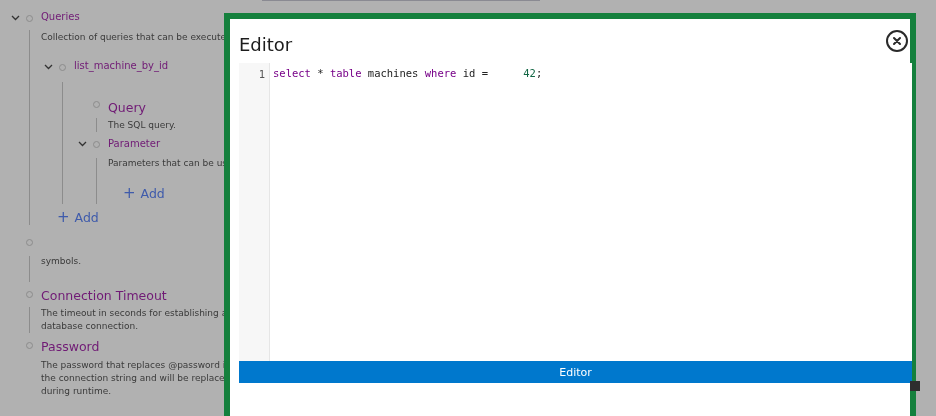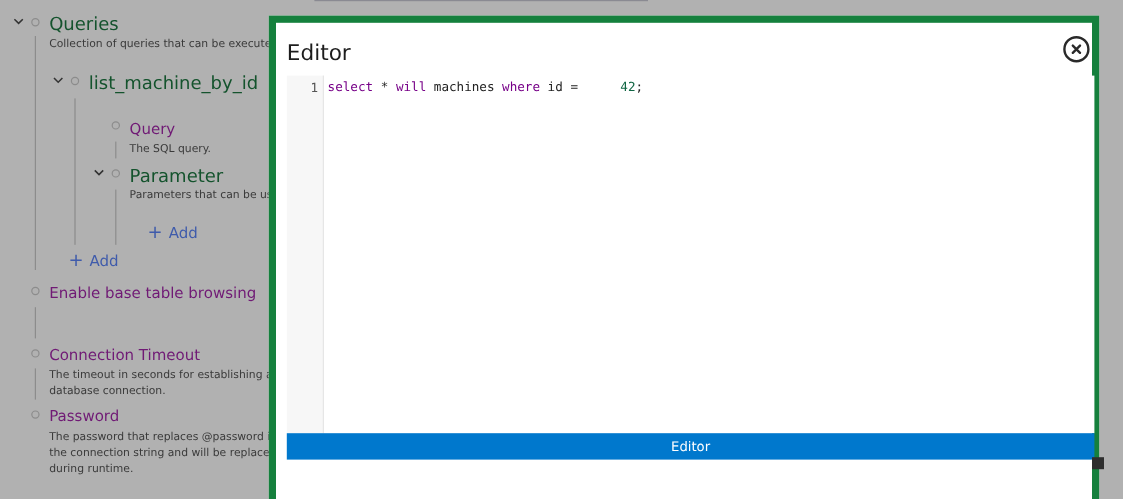--- a/index.html
+++ b/index.html
@@ -19,21 +19,21 @@
   }
   .chev {
     position: absolute; width: 10px; height: 10px;
     display: flex; align-items: center; justify-content: center;
   }
   .circ {
     position: absolute; width: 7px; height: 7px; border-radius: 50%;
     border: 1px solid #8c8c8c;
   }
   .title-link {
-    position: absolute; font-size: 15px; color: #14532d; white-space: nowrap;
+    position: absolute; font-size: 10px; color: #701a75; white-space: nowrap;
   }
   .title-plain {
     position: absolute; font-size: 12.5px; color: #701a75; white-space: nowrap;
   }
   .desc {
     position: absolute; font-size: 9px; color: #3a3a3a; line-height: 13px;
   }
   .vline { position: absolute; width: 1px; background: #8c8c8c; }
   .add {
     position: absolute; font-size: 12.5px; color: #3f5bab; white-space: nowrap;
@@ -132,23 +132,23 @@
     <span class="plus">+</span>
     <span>Add</span>
   </div>
 
   <div class="add" style="left:57px;top:210px;">
     <span class="plus">+</span>
     <span>Add</span>
   </div>
 
   <div class="circ" style="left:26px;top:239px;"></div>
-  <div class="title-plain" style="left:41px;top:236px;">Enable base table browsing</div>
   <div class="vline" style="left:29px;top:256px;height:26px;"></div>
   <div class="desc" style="left:41px;top:255px;">
+    <div>symbols.</div>
   </div>
 
   <div class="circ" style="left:26px;top:291px;"></div>
   <div class="title-plain" style="left:41px;top:288px;">Connection Timeout</div>
   <div class="vline" style="left:29px;top:307px;height:26px;"></div>
   <div class="desc" style="left:41px;top:307px;">
     <div>The timeout in seconds for establishing a</div>
     <div>database connection.</div>
   </div>
 
@@ -166,18 +166,18 @@
   <div class="close-btn">
     <svg width="10" height="10" viewBox="0 0 10 10">
       <path d="M2 2 L8 8 M8 2 L2 8" stroke="#2a2a2a" stroke-width="2" stroke-linecap="round"></path>
     </svg>
   </div>
 
   <div class="editor">
     <div class="gutter">
       <span class="line-no">1</span>
     </div>
-    <div class="code"><span class="kw">select</span><span class="op"> * </span><span class="kw">will</span><span class="op"> machines </span><span class="kw">where</span><span class="op"> id = </span><span class="num">42</span><span class="op">;</span></div>
+    <div class="code"><span class="kw">select</span><span class="op"> * </span><span class="kw">table</span><span class="op"> machines </span><span class="kw">where</span><span class="op"> id = </span><span class="num">42</span><span class="op">;</span></div>
   </div>
 
   <button class="submit">Editor</button>
   <div class="resize-handle"></div>
 </div>
 
 </body></html>

